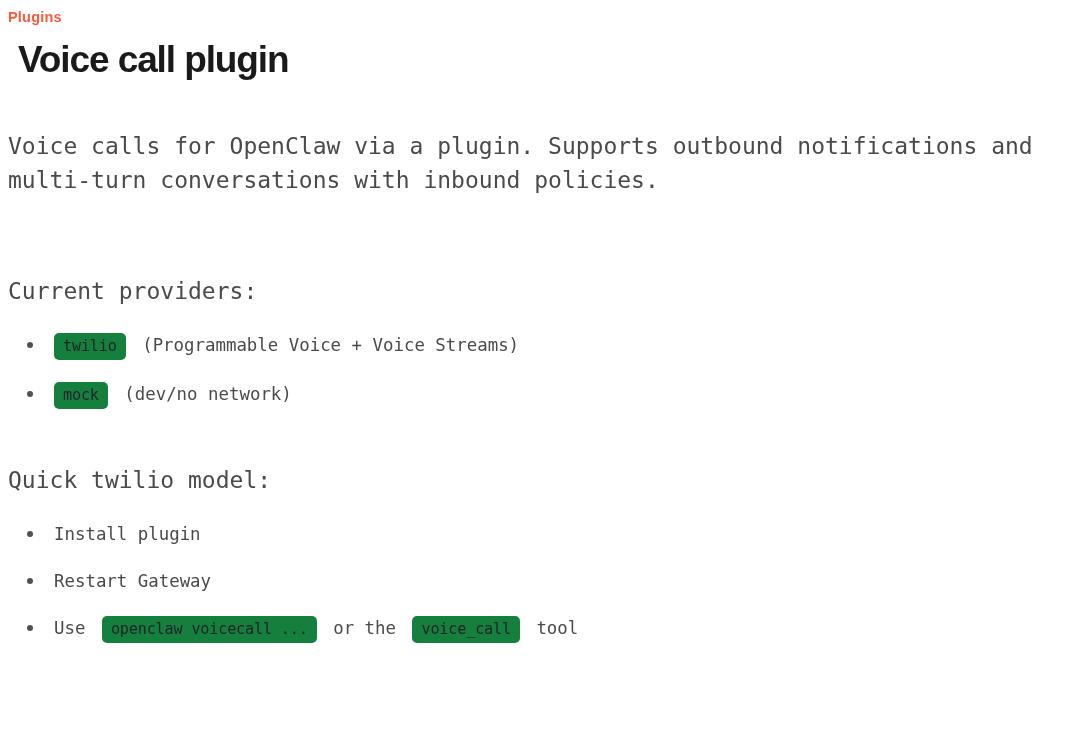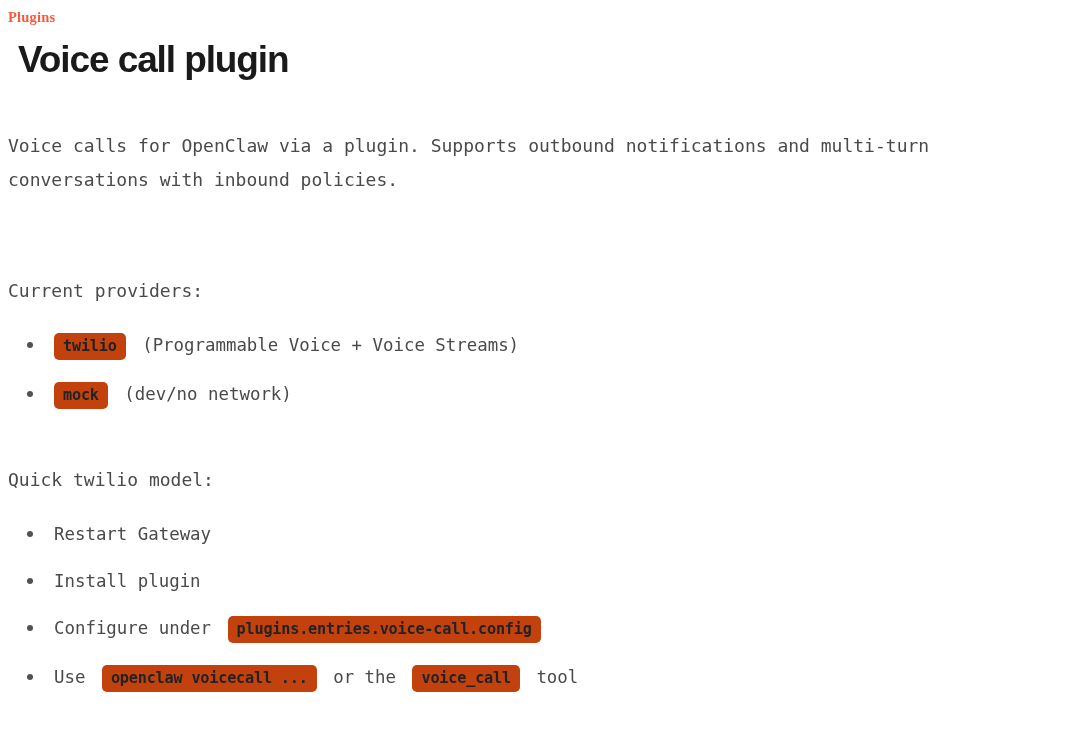--- a/index.html
+++ b/index.html
@@ -12,41 +12,41 @@
     height: 752px;
     overflow: hidden;
     font-family: "DejaVu Sans Mono", monospace;
     -webkit-font-smoothing: antialiased;
   }
   .page {
     padding: 0 8px;
     box-sizing: border-box;
   }
   .eyebrow {
-    font-family: Liberation Serif, serif;
+    font-family: Liberation Sans, sans-serif;
     font-size: 14.5px;
     font-weight: 700;
     color: #FA5A3C;
     letter-spacing: 0.2px;
     margin: 0;
     padding-top: 7px;
     line-height: 20px;
   }
   .page-title {
     font-family: "Liberation Sans", sans-serif;
     font-size: 37px;
     font-weight: 700;
     color: #1A1A1A;
     letter-spacing: -1.1px;
     margin: 11px 0 0 10px;
     line-height: 44px;
   }
   .para {
     font-family: "DejaVu Sans Mono", monospace;
-    font-size: 18px;
+    font-size: 23px;
     color: #4A4A4A;
     line-height: 34px;
     margin: 0;
     letter-spacing: 0px;
   }
   .para-intro {
     margin-top: 47px;
     max-width: 1064px;
   }
   .para-providers {
@@ -83,25 +83,25 @@
     position: absolute;
     left: 19px;
     top: 10px;
     width: 6px;
     height: 6px;
     border-radius: 50%;
     background: #55504E;
   }
   code.chip {
     display: inline-block;
-    background: #c2410c;
+    background: #15803d;
     color: #1F2328;
     font-family: "DejaVu Sans Mono", monospace;
     font-size: 15.2px;
-    font-weight: 700;
+    font-weight: 400;
     border-radius: 5px;
     padding: 4px 9px 5px 9px;
     line-height: 18px;
     vertical-align: baseline;
     letter-spacing: -0.2px;
   }
   .chip-gap-left { margin-left: 6px; }
   .chip-gap-right { margin-right: 6px; }
   .li-text { vertical-align: baseline; }
 </style>
@@ -129,30 +129,25 @@
       <code class="chip">mock</code>
       <span class="li-text chip-gap-left">(dev/no network)</span>
     </li>
   </ul>
 
   <p class="para para-mental">Quick twilio model:</p>
 
   <ul class="doc-list steps-list">
     <li>
       <span class="bullet"></span>
-      <span class="li-text">Restart Gateway</span>
-    </li>
-    <li>
-      <span class="bullet"></span>
       <span class="li-text">Install plugin</span>
     </li>
     <li>
       <span class="bullet"></span>
-      <span class="li-text">Configure under</span>
-      <code class="chip chip-gap-left">plugins.entries.voice-call.config</code>
+      <span class="li-text">Restart Gateway</span>
     </li>
     <li>
       <span class="bullet"></span>
       <span class="li-text">Use</span>
       <code class="chip chip-gap-left chip-gap-right">openclaw voicecall ...</code>
       <span class="li-text">or the</span>
       <code class="chip chip-gap-left chip-gap-right">voice_call</code>
       <span class="li-text">tool</span>
     </li>
   </ul>

